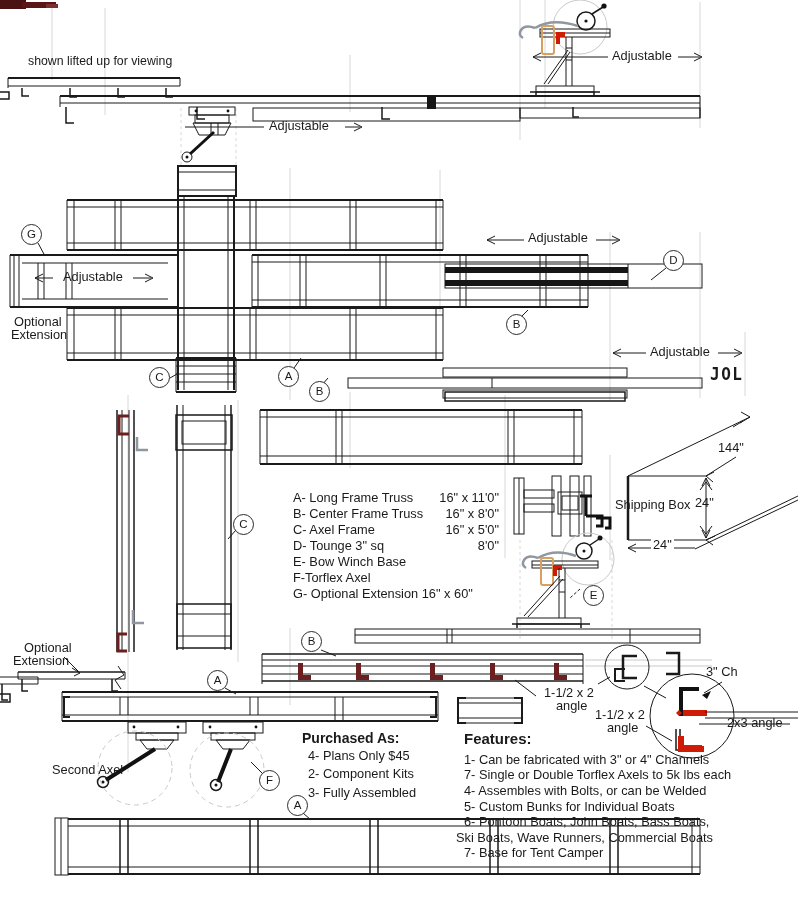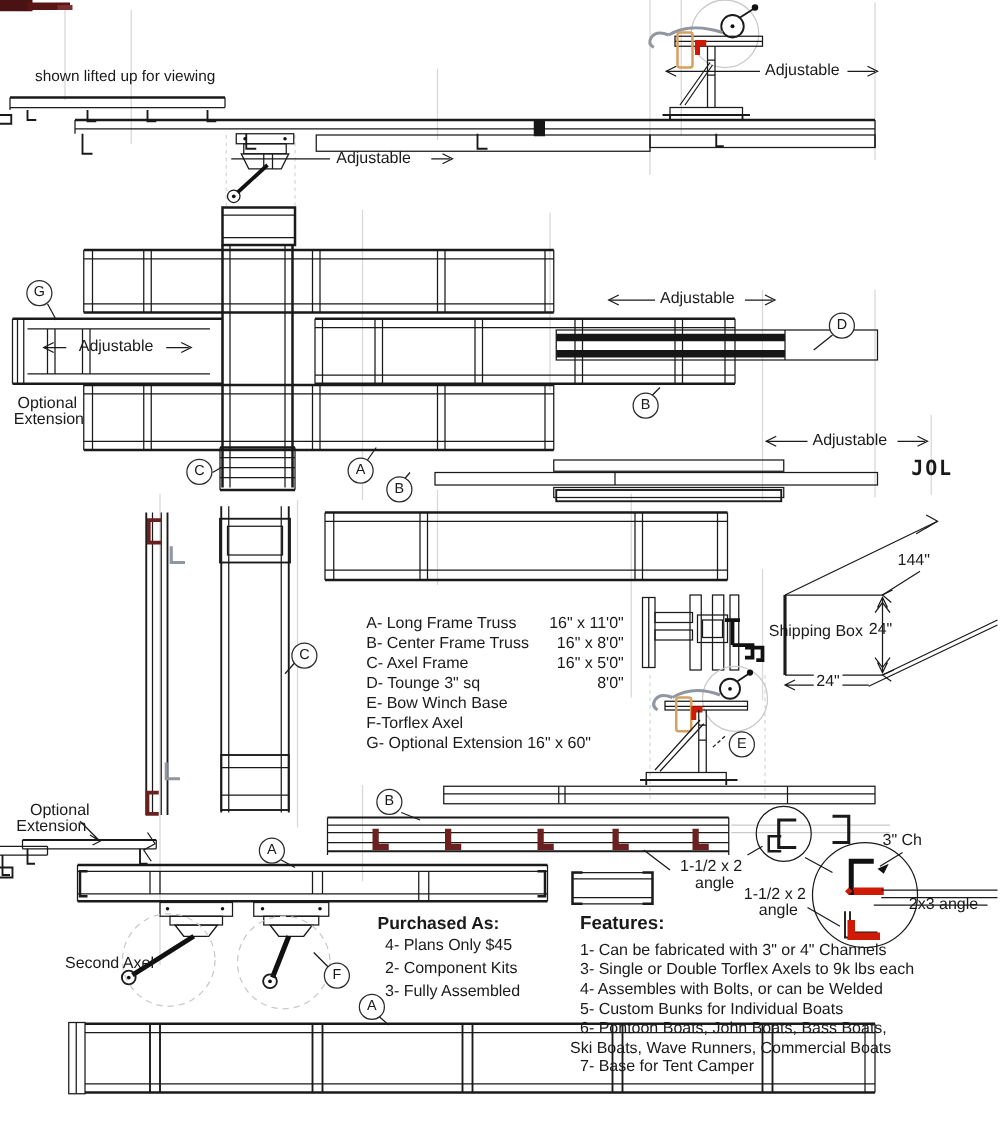--- a/index.html
+++ b/index.html
@@ -304,21 +304,21 @@
 <div class="lbl" style="left:528px;top:231px;">Adjustable</div>
 <div class="lbl" style="left:650px;top:345px;">Adjustable</div>
 <div class="lbl" style="left:63px;top:270px;">Adjustable</div>
 
 
 <div class="lbl" style="left:14px;top:315px;">Optional</div>
 <div class="lbl" style="left:11px;top:328px;">Extension</div>
 <div class="lbl" style="left:24px;top:641px;">Optional</div>
 <div class="lbl" style="left:13px;top:654px;">Extension</div>
 
-<div class="lbl logo" style="left:710px;top:366px;margin-left:19px;">JOL</div>
+<div class="lbl logo" style="left:710px;top:366px;">JOL</div>
 
 <div class="lbl" style="left:293px;top:490px;">
   <div class="prow">
         <span>A- Long Frame Truss</span>
         <span>16" x 11'0"</span>
       </div>
   <div class="prow">
         <span>B- Center Frame Truss</span>
         <span>16" x 8'0"</span>
       </div>
@@ -361,21 +361,21 @@
 <div class="lbl" style="left:302px;top:731px;">
   <div class="hb">Purchased As:</div>
   <div class="pur-item">4- Plans Only $45</div>
   <div class="pur-item">2- Component Kits</div>
   <div class="pur-item">3- Fully Assembled</div>
 </div>
 
 <div class="lbl" style="left:464px;top:731px;">
   <div class="hb2" style="margin-bottom:4px;">Features:</div>
   <div class="feat-item">1- Can be fabricated with 3" or 4" Channels</div>
-  <div class="feat-item">3- Single or Double Torflex Axels to 9k lbs each</div>
+  <div class="feat-item">7- Single or Double Torflex Axels to 5k lbs each</div>
   <div class="feat-item">4- Assembles with Bolts, or can be Welded</div>
   <div class="feat-item">5- Custom Bunks for Individual Boats</div>
   <div class="feat-item">6- Pontoon Boats, John Boats, Bass Boats,</div>
   <div class="feat-item outdent">Ski Boats, Wave Runners, Commercial Boats</div>
   <div class="feat-item">7- Base for Tent Camper</div>
 </div>
 
 <div class="co" style="left:21px;top:224px;">G</div>
 <div class="co" style="left:149px;top:367px;">C</div>
 <div class="co" style="left:278px;top:366px;">A</div>

